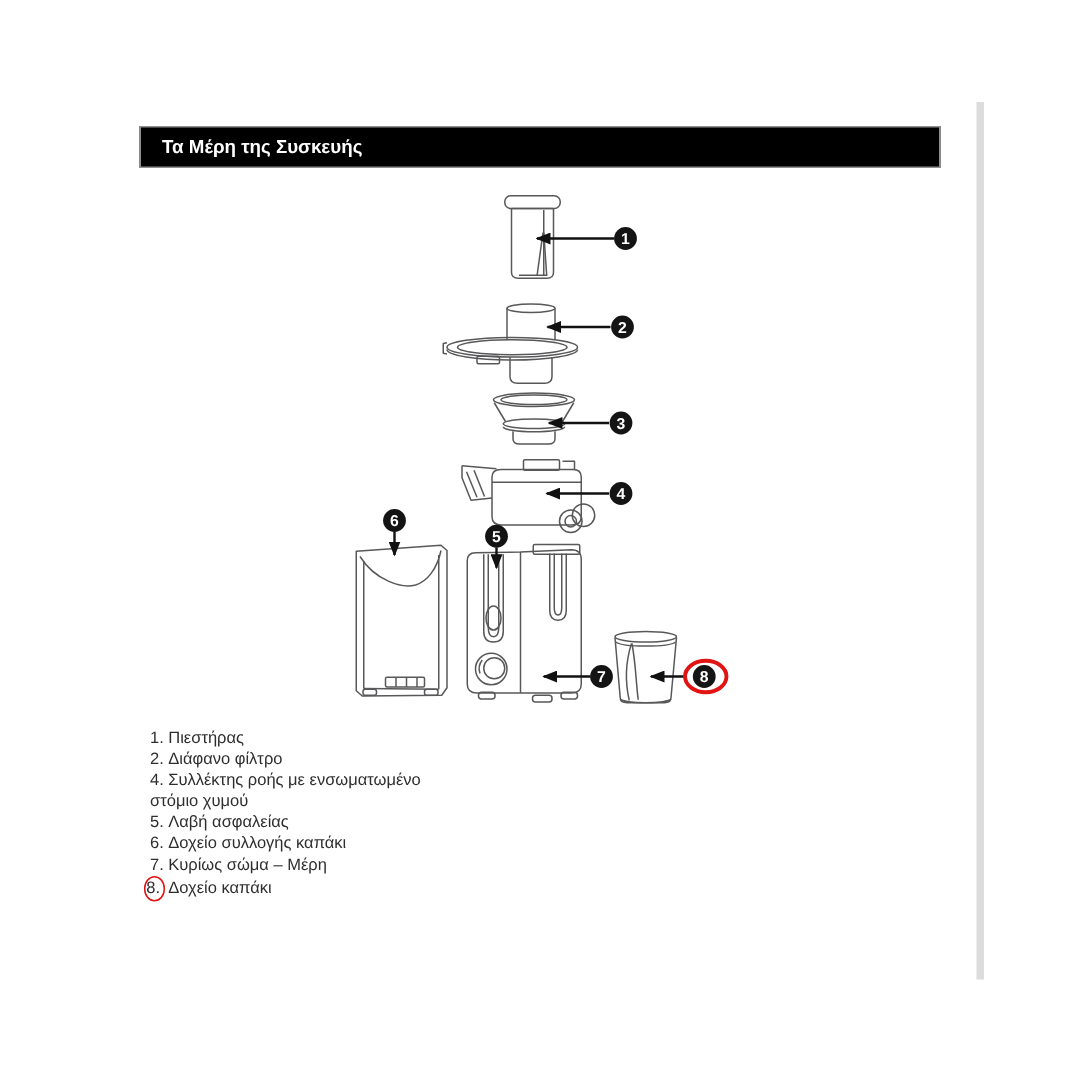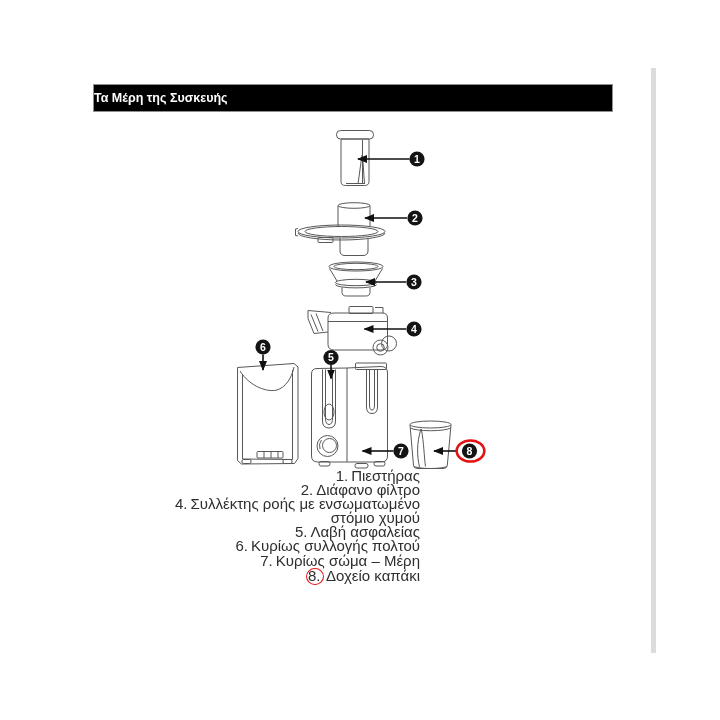--- a/index.html
+++ b/index.html
@@ -8,37 +8,37 @@
     font-family:"Liberation Sans","DejaVu Sans",sans-serif;overflow:hidden;
   }
   .scroll-track{
     position:absolute;left:651px;top:68px;width:5px;height:585px;
     background:#dcdcdc;
   }
   .section-header{
     position:absolute;left:93px;top:84px;width:518px;height:26px;
     background:#000000;border:1px solid #8f8f8f;
     color:#ffffff;font-size:12.5px;font-weight:bold;
-    line-height:26px;box-sizing:content-box;
+    line-height:26px;padding-left:14px;box-sizing:content-box;
   }
   .diagram{
     position:absolute;left:230px;top:110px;width:290px;height:380px;
   }
   .diagram svg{display:block;width:100%;height:100%;}
   .lineart{stroke:#58585a;fill:none;stroke-width:1;stroke-linejoin:round;}
   .callout circle{fill:#141414;stroke:none;}
   .callout text{
     fill:#ffffff;font-family:"Liberation Sans","DejaVu Sans",sans-serif;
     font-size:10.5px;font-weight:bold;text-anchor:middle;stroke:none;
   }
   .arrow{stroke:#111111;stroke-width:1.6;fill:none;}
   .highlight{stroke:#e21313;stroke-width:2.6;fill:none;}
   .plist{
-    position:absolute;left:100px;top:469px;width:320px;
-    font-size:15px;color:#2e2e2e;text-align:right;
+    position:absolute;left:100px;top:485px;width:320px;
+    font-size:11px;color:#2e2e2e;
   }
   .prow{line-height:14.1px;white-space:nowrap;}
   .pnum{display:inline-block;margin-right:3px;}
   .pnum:empty{margin-right:0;}
   .circled{
     border:1.6px solid #e21313;border-radius:50%;
     padding:0 2.5px 1px 1px;margin-left:-4.5px;margin-right:2px;
   }
 </style>
 </head>
@@ -192,16 +192,16 @@
     <ellipse class="highlight" cx="470.5" cy="451" rx="13.8" ry="10.5"></ellipse>
   </svg>
 </div>
 
 <div class="plist">
   <div class="prow"><span class="pnum">1.</span><span class="ptxt">Πιεστήρας</span></div>
   <div class="prow"><span class="pnum">2.</span><span class="ptxt">Διάφανο φίλτρο</span></div>
   <div class="prow"><span class="pnum">4.</span><span class="ptxt">Συλλέκτης ροής με ενσωματωμένο</span></div>
   <div class="prow"><span class="pnum"></span><span class="ptxt">στόμιο χυμού</span></div>
   <div class="prow"><span class="pnum">5.</span><span class="ptxt">Λαβή ασφαλείας</span></div>
-  <div class="prow"><span class="pnum">6.</span><span class="ptxt">Κυρίως συλλογής πολτού</span></div>
+  <div class="prow"><span class="pnum">6.</span><span class="ptxt">Δοχείο συλλογής καπάκι</span></div>
   <div class="prow"><span class="pnum">7.</span><span class="ptxt">Κυρίως σώμα – Μέρη</span></div>
   <div class="prow"><span class="pnum circled">8.</span><span class="ptxt">Δοχείο καπάκι</span></div>
 </div>
 
 </body></html>

